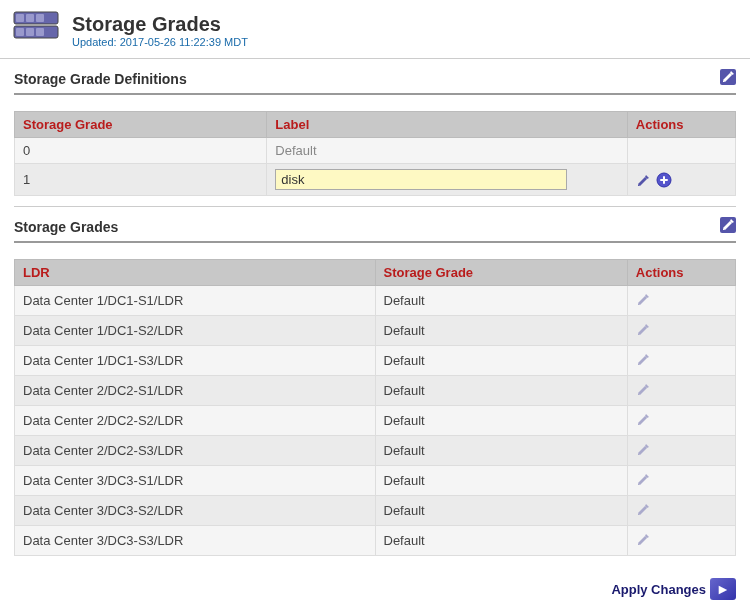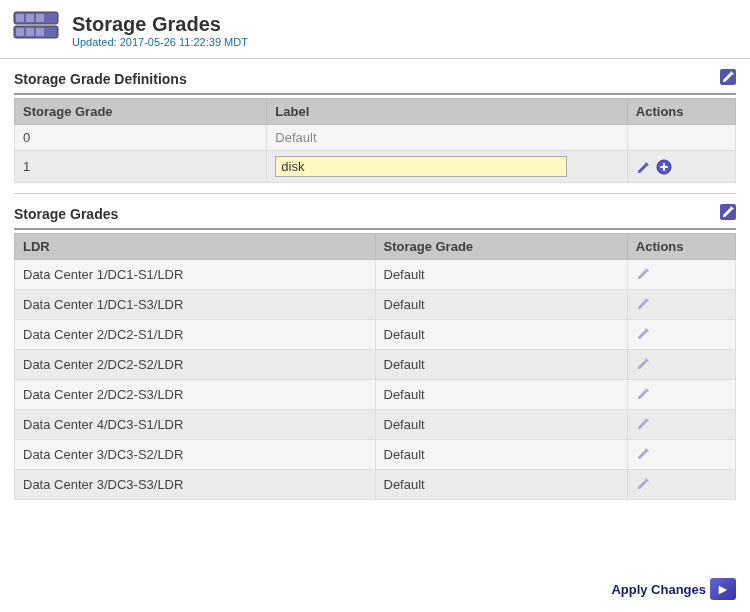--- a/index.html
+++ b/index.html
@@ -43,21 +43,21 @@
     
     .section {
       padding: 10px 14px 10px 14px;
     }
     .section-header {
       display: flex;
       align-items: center;
       justify-content: space-between;
       border-bottom: 2px solid #999;
       padding-bottom: 4px;
-      margin-bottom: 3px;
+      margin-bottom: 16px;
     }
     .section-title {
       font-size: 14px;
       font-weight: bold;
       color: #333;
     }
     .section-edit-icon {
       cursor: pointer;
       color: #4a4aaa;
       font-size: 16px;
@@ -70,21 +70,21 @@
       margin-top: 0;
     }
     thead tr {
       background: #c8c8c8;
     }
     thead th {
       text-align: left;
       padding: 5px 8px;
       font-weight: bold;
       font-size: 13px;
-      color: #404040;
+      color: #b91c1c;
       border: 1px solid #bbb;
     }
     tbody tr:nth-child(odd) {
       background: #f5f5f5;
     }
     tbody tr:nth-child(even) {
       background: #ebebeb;
     }
     tbody td {
       padding: 5px 8px;
@@ -268,20 +268,29 @@
     <tr>
           <td>Data Center 1/DC1-S1/LDR</td>
           <td>Default</td>
           <td><span class="pencil-icon"><svg viewBox="0 0 16 16">
                 <path d="M2 12 L9 5 L11 7 L4 14 Z" fill="#aaaacc"></path>
                 <path d="M9 5 L10 3 L13 6 L11 7 Z" fill="#aaaacc"></path>
                 <path d="M2 12 L2 14 L4 14 Z" fill="#aaaacc"></path>
               </svg></span></td>
         </tr>
         <tr>
+          <td>Data Center 1/DC1-S2/LDR</td>
+          <td>Default</td>
+          <td><span class="pencil-icon"><svg viewBox="0 0 16 16">
+                <path d="M2 12 L9 5 L11 7 L4 14 Z" fill="#aaaacc"></path>
+                <path d="M9 5 L10 3 L13 6 L11 7 Z" fill="#aaaacc"></path>
+                <path d="M2 12 L2 14 L4 14 Z" fill="#aaaacc"></path>
+              </svg></span></td>
+        </tr>
+        <tr>
           <td>Data Center 1/DC1-S3/LDR</td>
           <td>Default</td>
           <td><span class="pencil-icon"><svg viewBox="0 0 16 16">
                 <path d="M2 12 L9 5 L11 7 L4 14 Z" fill="#aaaacc"></path>
                 <path d="M9 5 L10 3 L13 6 L11 7 Z" fill="#aaaacc"></path>
                 <path d="M2 12 L2 14 L4 14 Z" fill="#aaaacc"></path>
               </svg></span></td>
         </tr>
         <tr>
           <td>Data Center 2/DC2-S1/LDR</td>
@@ -304,21 +313,21 @@
         <tr>
           <td>Data Center 2/DC2-S3/LDR</td>
           <td>Default</td>
           <td><span class="pencil-icon"><svg viewBox="0 0 16 16">
                 <path d="M2 12 L9 5 L11 7 L4 14 Z" fill="#aaaacc"></path>
                 <path d="M9 5 L10 3 L13 6 L11 7 Z" fill="#aaaacc"></path>
                 <path d="M2 12 L2 14 L4 14 Z" fill="#aaaacc"></path>
               </svg></span></td>
         </tr>
         <tr>
-          <td>Data Center 4/DC3-S1/LDR</td>
+          <td>Data Center 3/DC3-S1/LDR</td>
           <td>Default</td>
           <td><span class="pencil-icon"><svg viewBox="0 0 16 16">
                 <path d="M2 12 L9 5 L11 7 L4 14 Z" fill="#aaaacc"></path>
                 <path d="M9 5 L10 3 L13 6 L11 7 Z" fill="#aaaacc"></path>
                 <path d="M2 12 L2 14 L4 14 Z" fill="#aaaacc"></path>
               </svg></span></td>
         </tr>
         <tr>
           <td>Data Center 3/DC3-S2/LDR</td>
           <td>Default</td>

